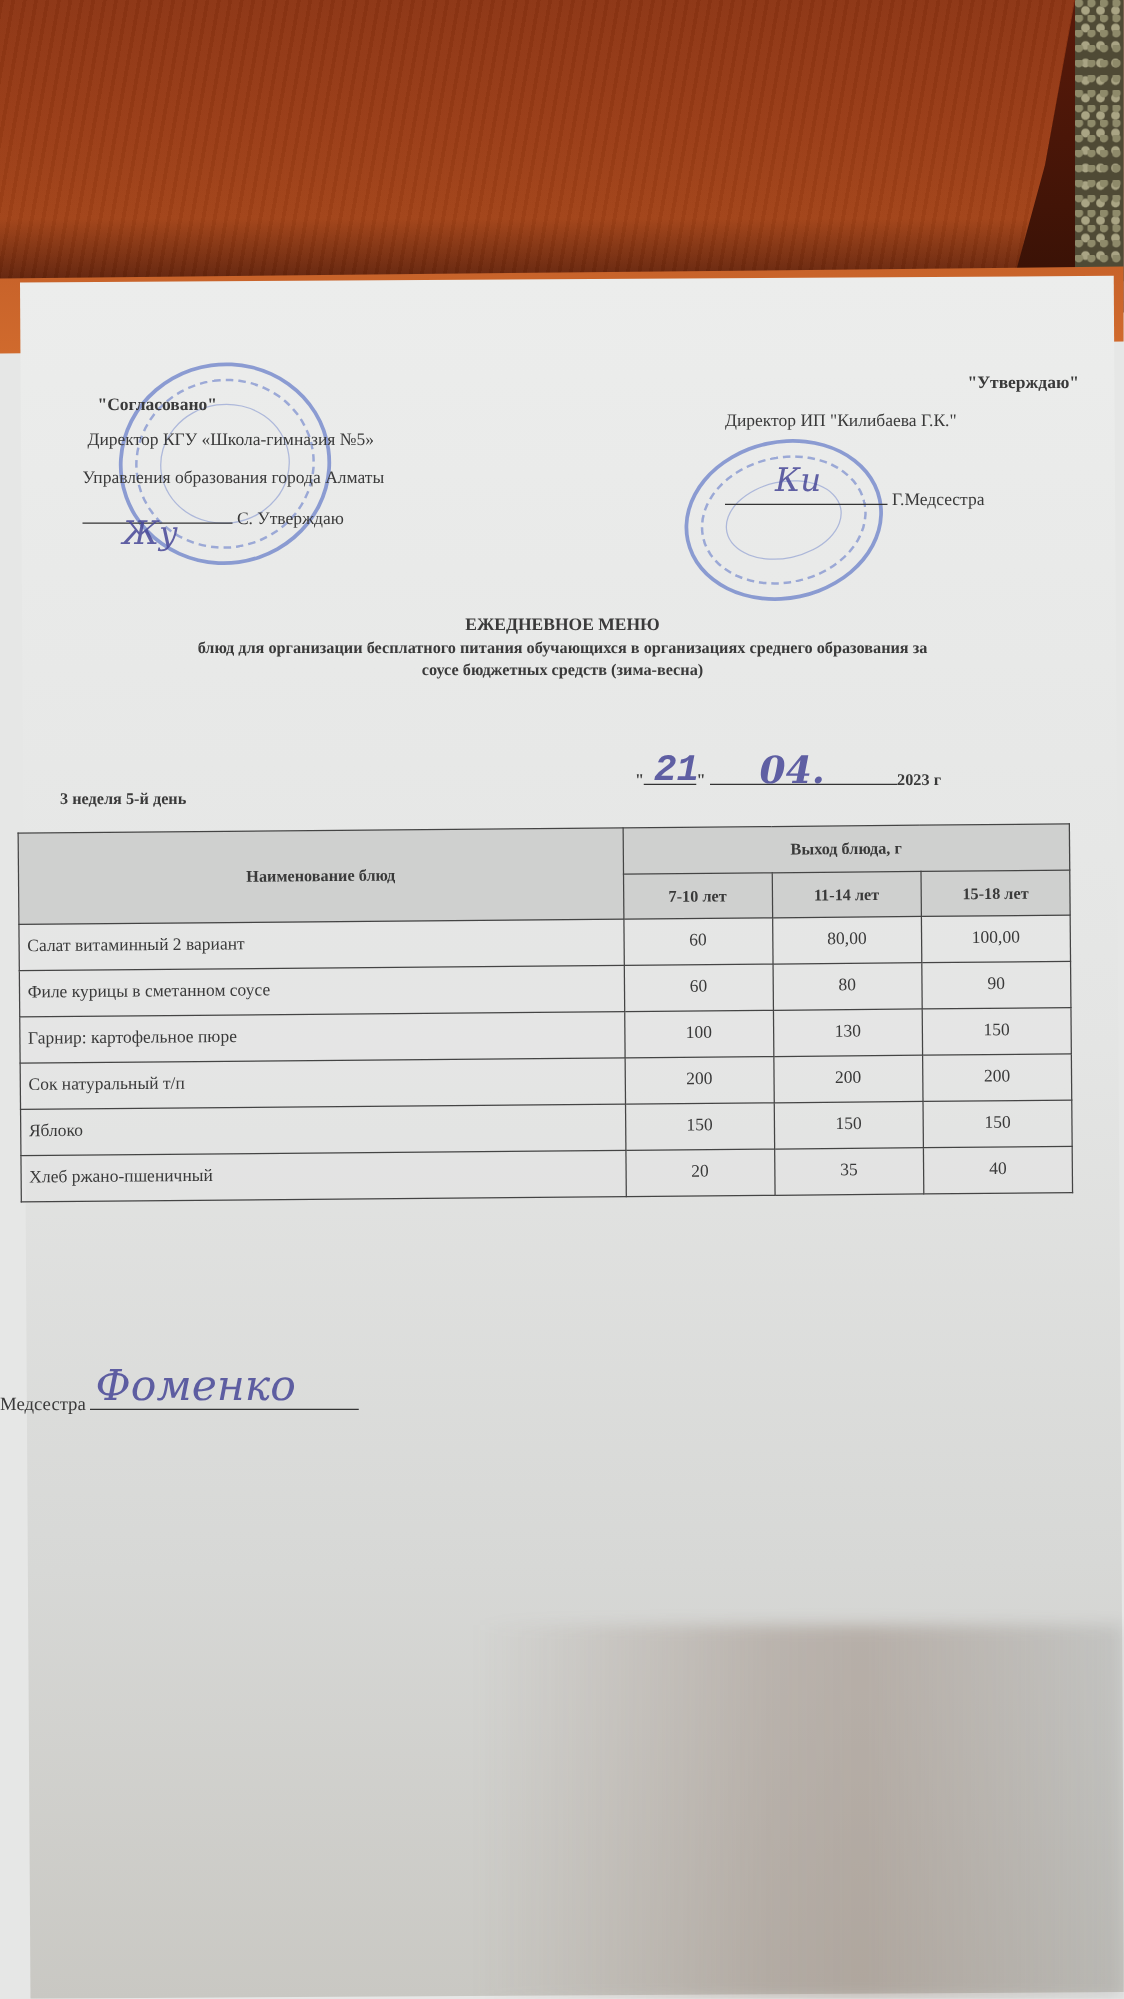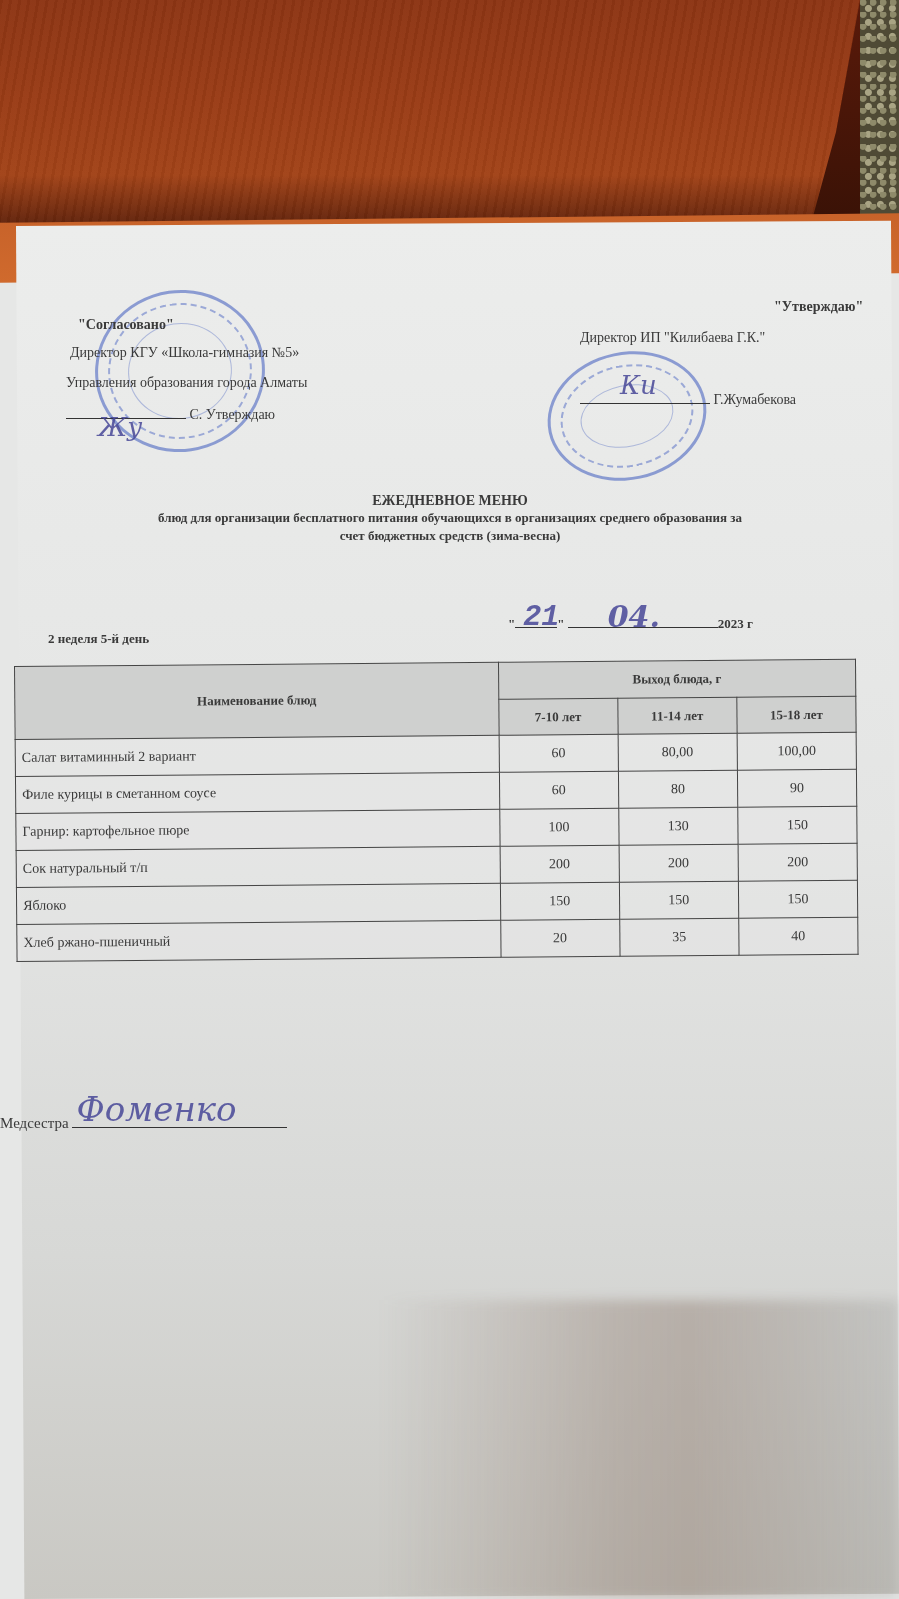--- a/index.html
+++ b/index.html
@@ -133,30 +133,30 @@
     <span>С. Утверждаю</span>
   </div>
 </div>
 <div class="signature" style="left:98px; top:388px; font-size:26px;margin-top:24px;">Жу</div>
 
 <div class="block approve-right">
   <div style="position:absolute; left:194px; top:0;" class="bold">"Утверждаю"</div>
   <div style="position:absolute; left:0; top:31px;">Директор ИП "Килибаева Г.К."</div>
   <div style="position:absolute; left:0; top:90px;">
     <span class="sign-line" style="width:130px;"></span>
-    <span>Г.Жумабекова</span>
+    <span>Г.Медсестра</span>
   </div>
 </div>
 <div class="signature" style="left:620px; top:370px; font-size:26px;">Ки</div>
 
 <div class="title-block title-main">ЕЖЕДНЕВНОЕ МЕНЮ</div>
 <div class="title-block title-sub1">блюд для организации бесплатного питания обучающихся   в организациях среднего образования за</div>
-<div class="title-block title-sub2">счет бюджетных средств (зима-весна)</div>
-
-<div class="block week-day">2 неделя 5-й день</div>
+<div class="title-block title-sub2">соусе бюджетных средств (зима-весна)</div>
+
+<div class="block week-day">3 неделя 5-й день</div>
 <div class="block date-line">
   <span>"</span><span class="sign-line" style="width:42px; position:relative;"><span class="signature" style="left:8px; top:-12px; font-size:30px;font-family:Liberation Mono, monospace;">21</span></span><span>"</span>
   <span class="sign-line" style="width:150px; position:relative;"><span class="signature" style="left:40px; top:-12px; font-size:30px;">04.</span></span><span>2023 г</span>
 </div>
 
 <table class="menu">
   <thead>
     <tr>
       <th class="name-head" rowspan="2">Наименование блюд</th>
       <th class="out-head" colspan="3">Выход блюда, г</th>

